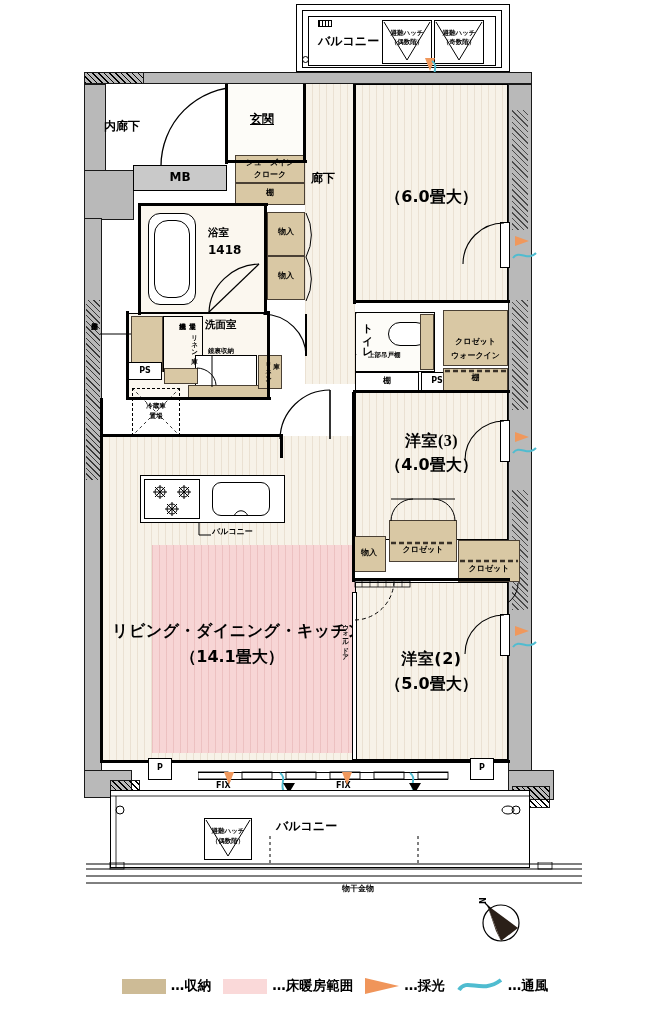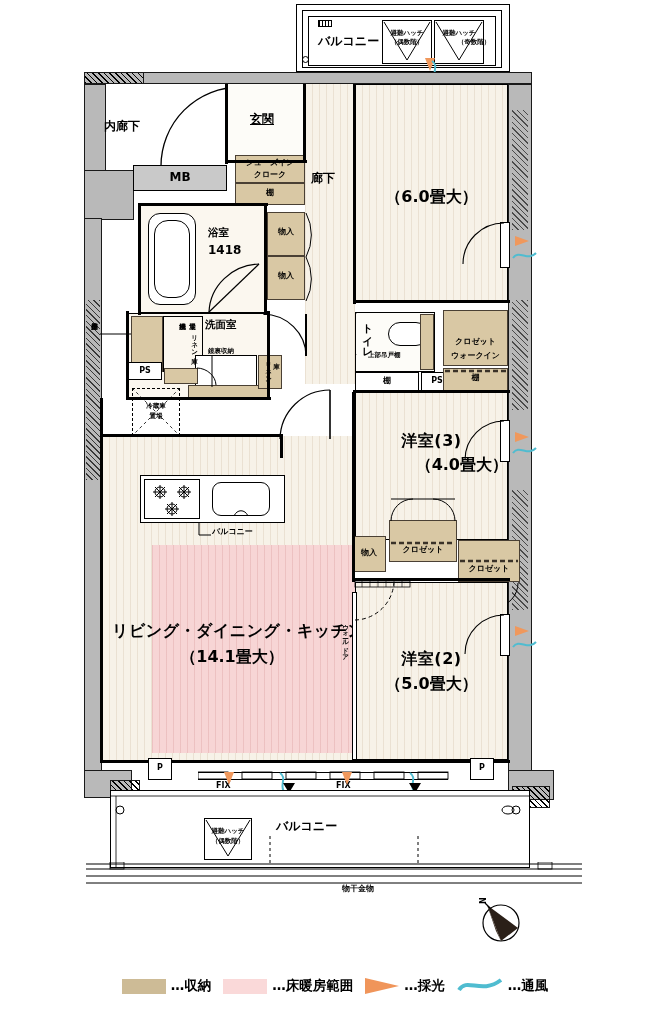--- a/index.html
+++ b/index.html
@@ -80,21 +80,21 @@
   <svg class="abs" style="left:382px;top:20px;" width="50" height="44">
     <path d="M2,2 L25,40 L48,2" fill="none" stroke="#000" stroke-width="1"></path>
   </svg>
   <div class="t lbl-xs ctr" style="left:382px;top:30px;width:50px;">避難ハッチ</div>
   <div class="t lbl-xs ctr" style="left:382px;top:39px;width:50px;">（偶数階）</div>
   <div class="abs outline-thin" style="left:434px;top:20px;width:50px;height:44px;background:#fff;"></div>
   <svg class="abs" style="left:434px;top:20px;" width="50" height="44">
     <path d="M2,2 L25,40 L48,2" fill="none" stroke="#000" stroke-width="1"></path>
   </svg>
   <div class="t lbl-xs ctr" style="left:434px;top:30px;width:50px;">避難ハッチ</div>
-  <div class="t lbl-xs ctr" style="left:434px;top:39px;width:50px;margin-left:15px;">（奇数階）</div>
+  <div class="t lbl-xs ctr" style="left:434px;top:39px;width:50px;">（奇数階）</div>
   <div class="abs" style="left:302px;top:56px;width:7px;height:7px;border:1px solid #000;border-radius:50%;"></div>
 
   <div class="abs daylight-v" style="left:425px;top:58px;"></div>
   <svg class="abs vent" style="left:428px;top:60px;" width="18" height="22">
     <path d="M4,1 C12,6 2,14 9,21" fill="none" stroke="#4fbcd0" stroke-width="2"></path>
   </svg>
 
   <div class="abs struct" style="left:84px;top:72px;width:448px;height:12px;"></div>
   <div class="abs struct hatch" style="left:84px;top:72px;width:60px;height:12px;"></div>
 
@@ -269,22 +269,22 @@
   <div class="t lbl-s ctr" style="left:443px;top:323px;width:65px;margin-top:28px;">ウォークイン</div>
   <div class="t lbl-s ctr" style="left:443px;top:337px;width:65px;">クロゼット</div>
   <div class="abs stor" style="left:443px;top:368px;width:65px;height:24px;"></div>
   <svg class="abs" style="left:443px;top:368px;" width="65" height="6">
     <line x1="2" y1="3" x2="63" y2="3" stroke="#3a3228" stroke-width="2.5" stroke-dasharray="5,3"></line>
   </svg>
   <div class="t lbl-s ctr" style="left:443px;top:373px;width:65px;">棚</div>
 
   <div class="abs floor" style="left:355px;top:392px;width:153px;height:148px;"></div>
   <div class="abs outline-thin" style="left:355px;top:392px;width:153px;height:148px;"></div>
-  <div class="t room-name ctr" style="left:355px;top:432px;width:153px;">洋室(3)</div>
-  <div class="t room-size ctr" style="left:355px;top:456px;width:153px;text-align:right;">（4.0畳大）</div>
+  <div class="t room-name ctr" style="left:355px;top:432px;width:153px;font-family:Liberation Serif, serif;">洋室(3)</div>
+  <div class="t room-size ctr" style="left:355px;top:456px;width:153px;">（4.0畳大）</div>
   <div class="abs" style="left:500px;top:420px;width:10px;height:42px;background:#fff;border:1.3px solid #000;"></div>
   <svg class="abs" style="left:464px;top:420px;" width="42" height="44">
     <path d="M40,1 A39,39 0 0 0 1,40" fill="none" stroke="#000" stroke-width="1.1"></path>
   </svg>
   <div class="abs daylight" style="left:515px;top:432px;"></div>
   <svg class="abs vent" style="left:512px;top:443px;" width="26" height="16">
     <path d="M1,10 C7,1 16,14 24,5" fill="none" stroke="#4fbcd0" stroke-width="2"></path>
   </svg>
 
   <div class="abs stor" style="left:389px;top:520px;width:68px;height:42px;"></div>

